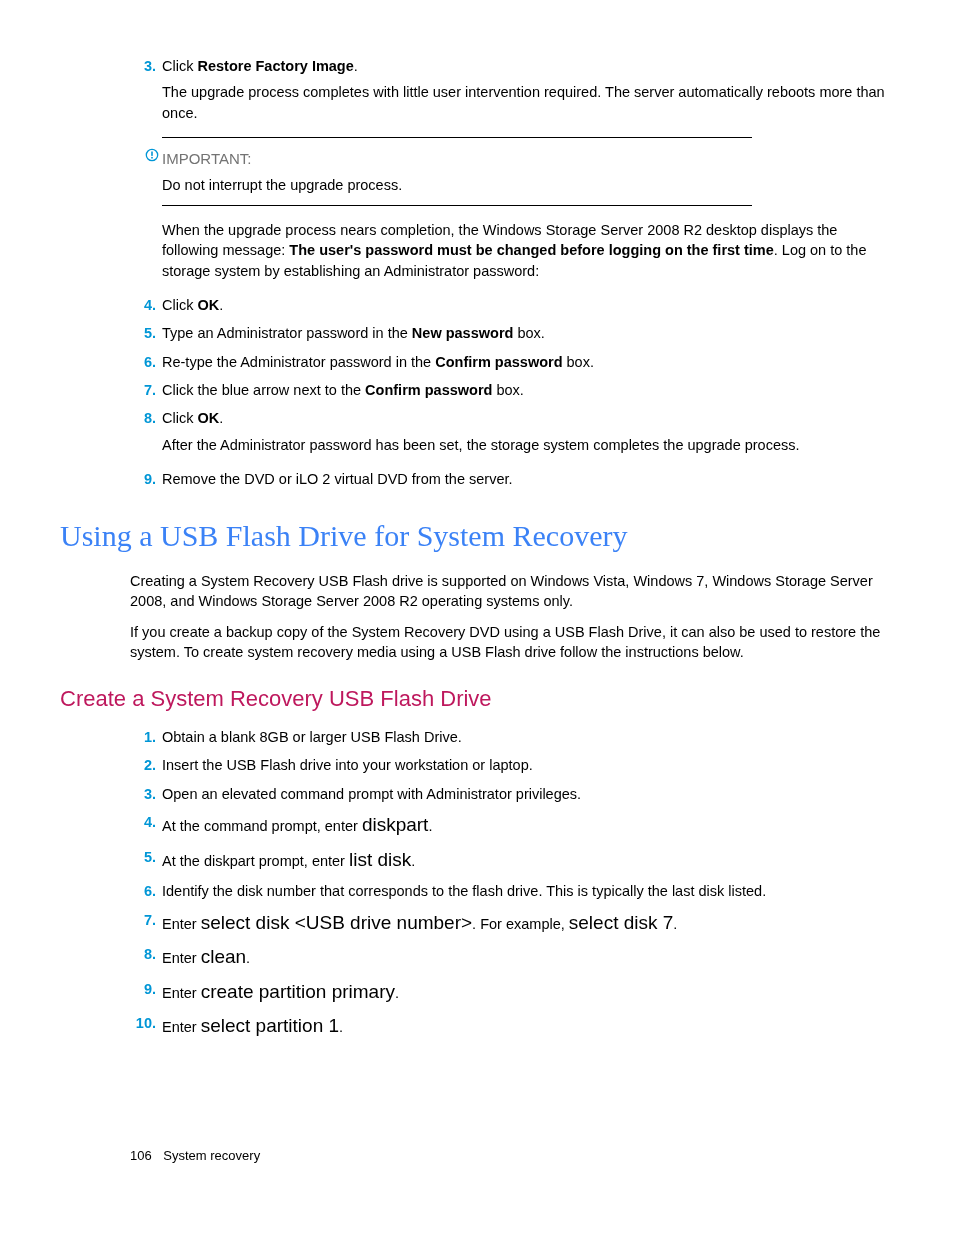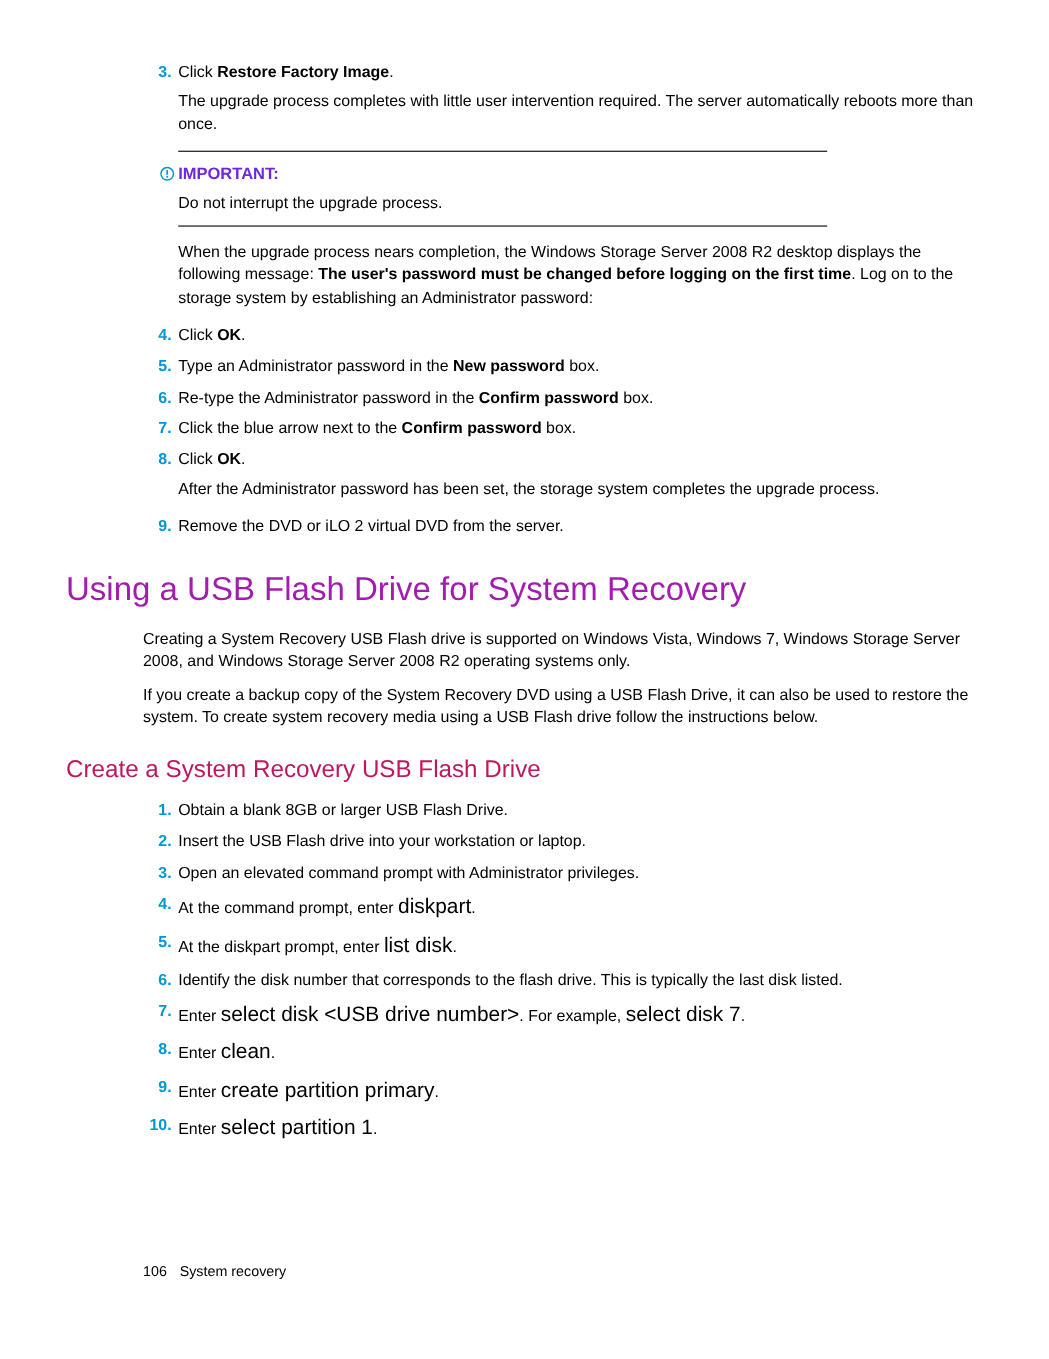--- a/index.html
+++ b/index.html
@@ -46,44 +46,42 @@
       font-weight: bold;
     }
     .important-box {
       margin: 14px 0 14px 0;
       padding: 10px 0;
       border-top: 1px solid #000;
       border-bottom: 1px solid #000;
       width: 590px;
     }
     .important-head {
-      color: #6d28d9;
+      color: #737373;
       font-size: 15px;
       display: flex;
-      align-items: center;
       margin-left: -18px;
-      font-weight: bold;
     }
     .important-icon {
       width: 15px;
       height: 15px;
       display: inline-flex;
       align-items: center;
       justify-content: center;
       margin-right: 3px;
     }
     .important-text {
       margin-top: 6px;
     }
     .h1 {
-      color: #a21caf;
+      color: #3b82f6;
       font-weight: 300;
       font-size: 30px;
       margin: 26px 0 14px 0;
-      font-family: Liberation Sans, sans-serif;
+      font-family: Liberation Serif, serif;
     }
     .h2 {
       color: #be185d;
       font-weight: 300;
       font-size: 22px;
       margin: 22px 0 12px 0;
     }
     .body-para {
       margin: 10px 0 10px 70px;
     }

